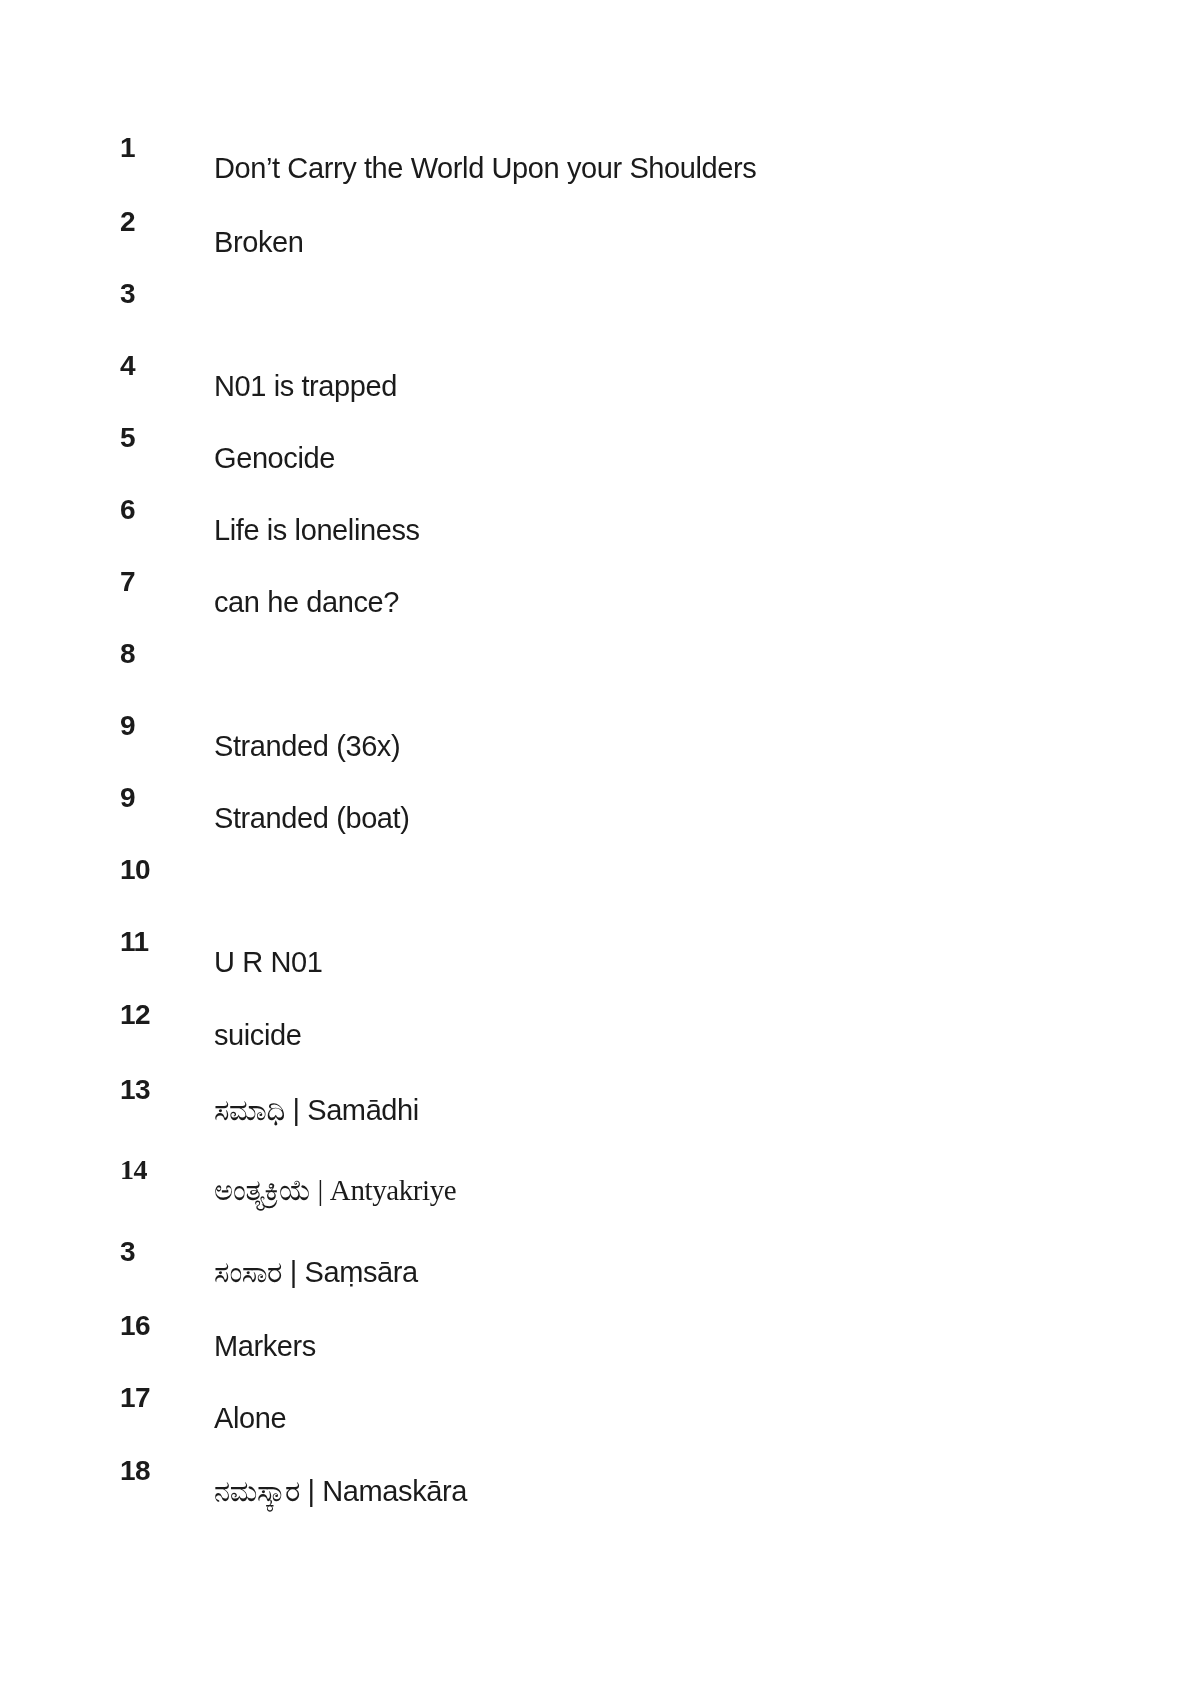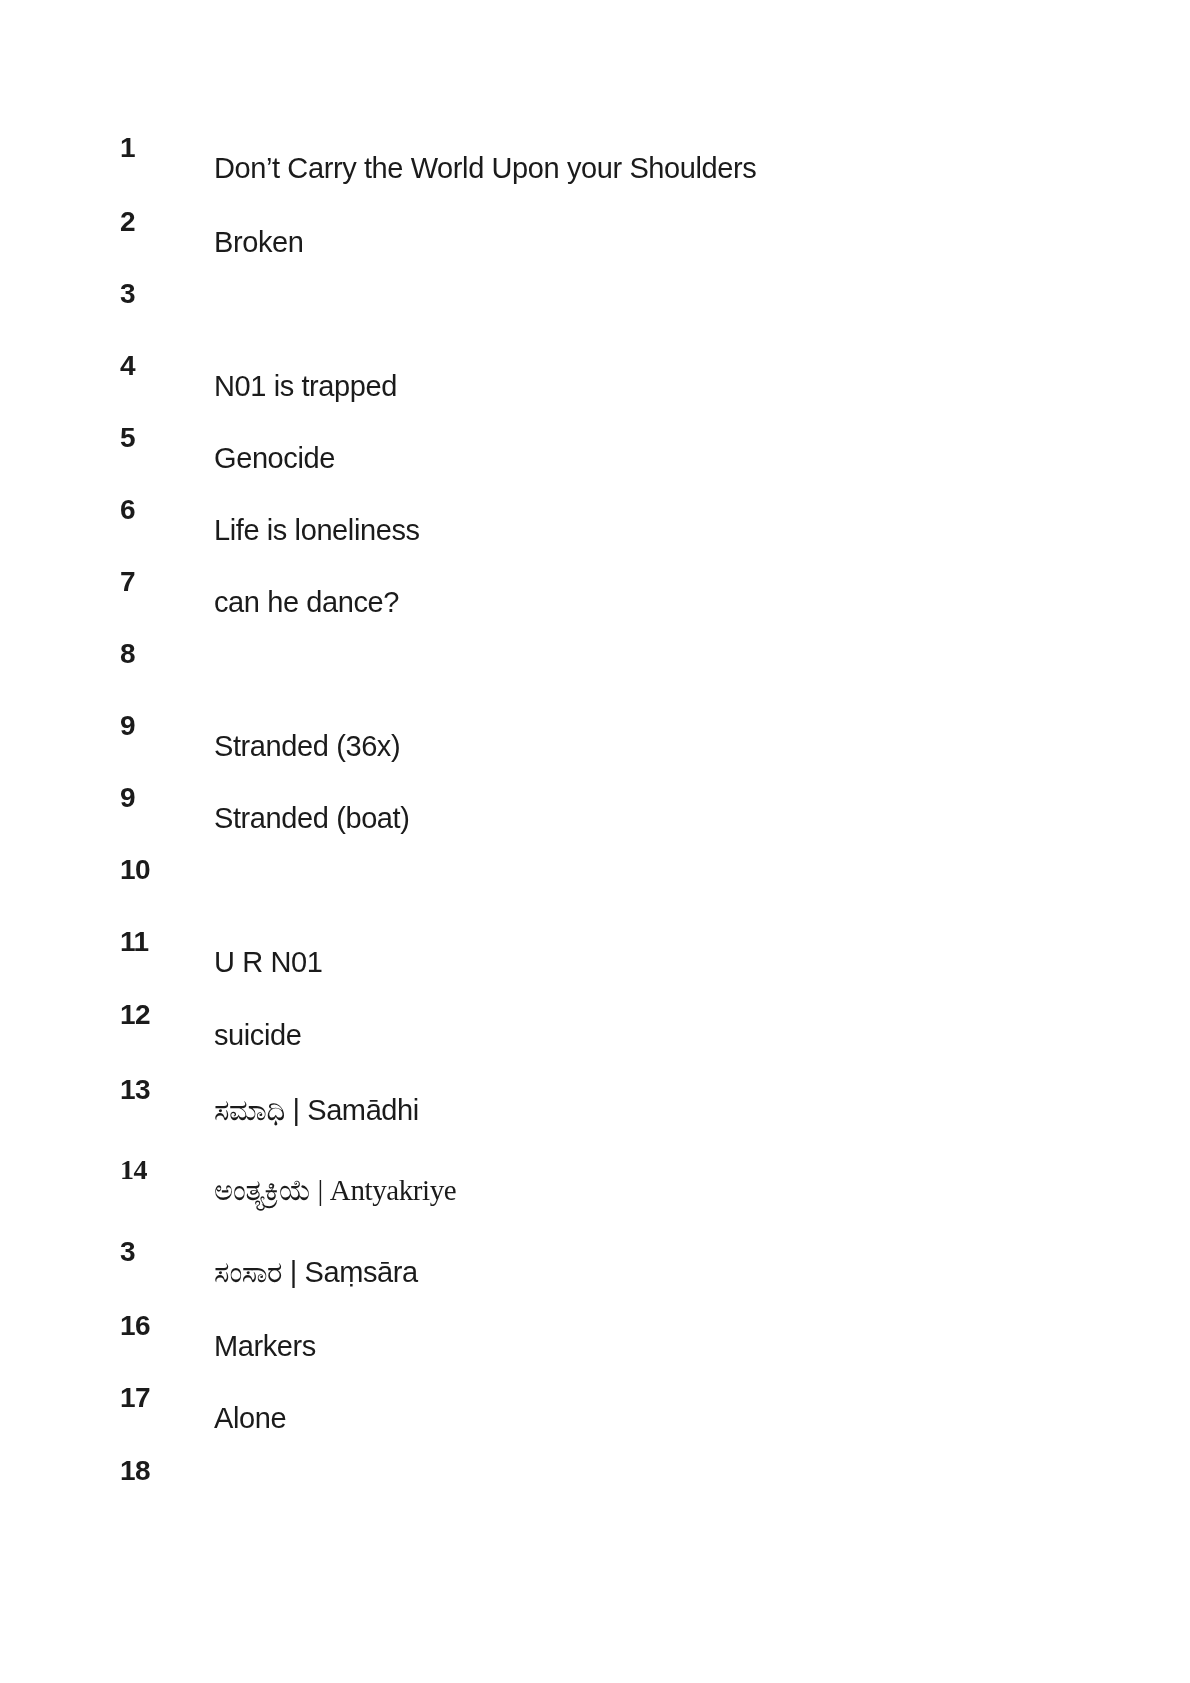--- a/index.html
+++ b/index.html
@@ -137,15 +137,16 @@
     <span class="title">Markers</span>
   </div>
 
   <div class="row" style="top: 1398px;">
     <span class="num">17</span>
     <span class="title">Alone</span>
   </div>
 
   <div class="row" style="top: 1471px; text-align: right;">
     <span class="num">18</span>
+    <span class="title">ನಮಸ್ಕಾರ | Namaskāra</span>
   </div>
 </div>
 </div>
 
 </body></html>

